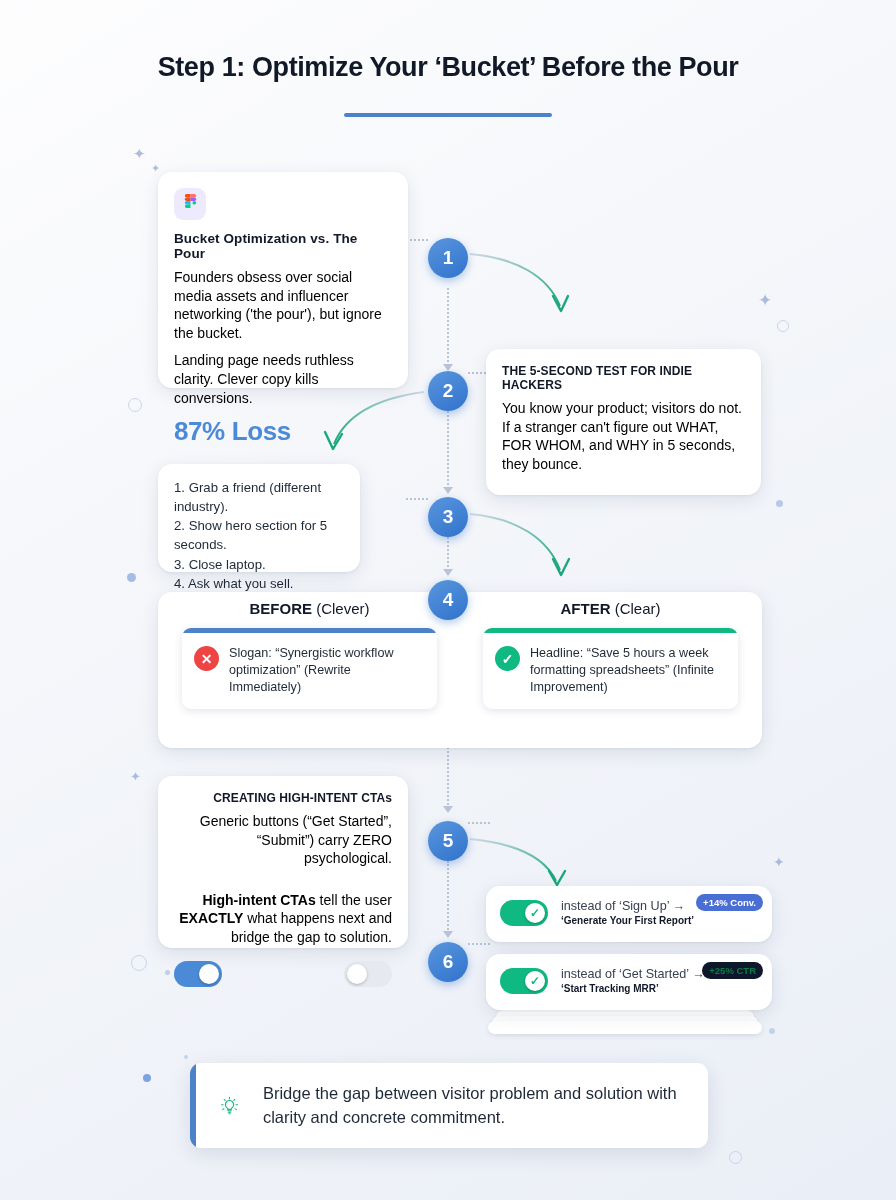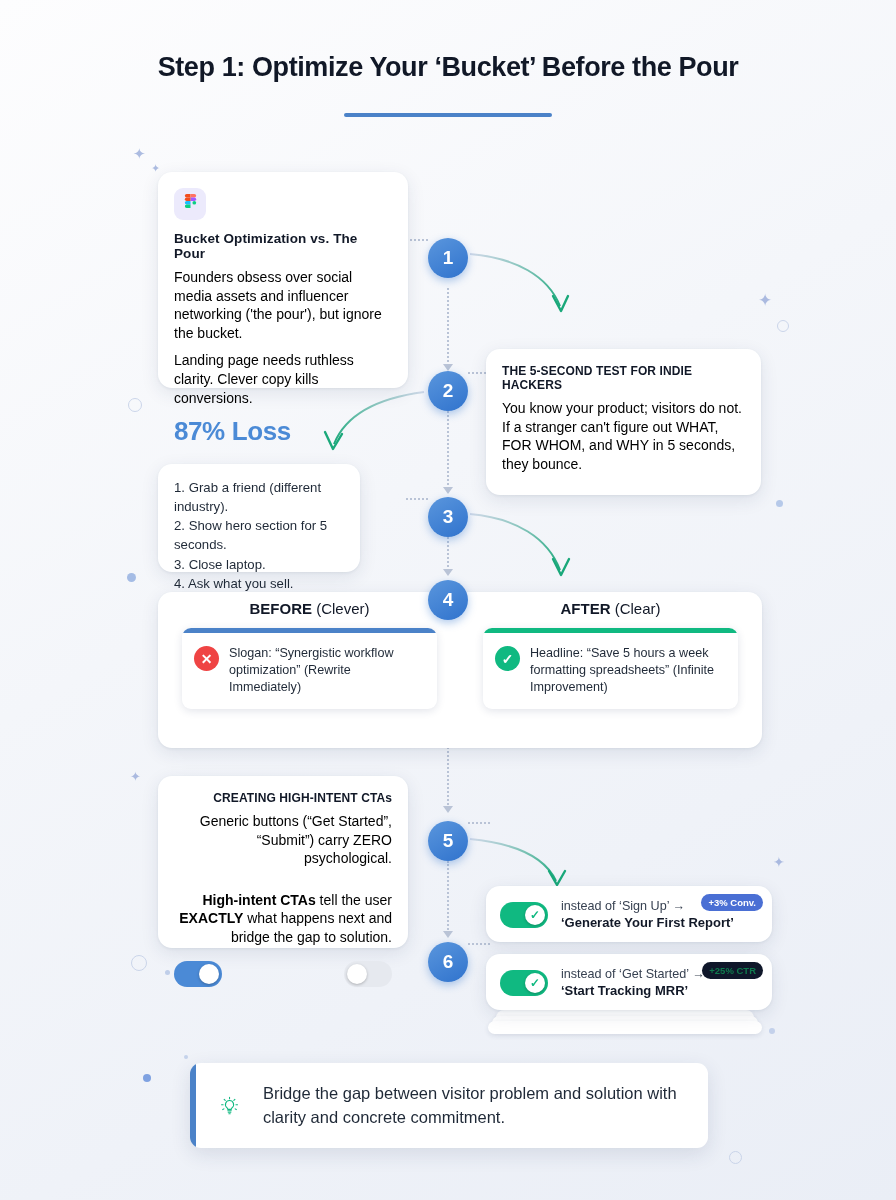--- a/index.html
+++ b/index.html
@@ -82,21 +82,21 @@
   .tgl { width:48px; height:26px; border-radius:14px; position:relative; }
   .tgl .knob {
     position:absolute; top:3px; width:20px; height:20px; border-radius:50%;
     background:#fff; box-shadow:0 1px 3px rgba(0,0,0,.25);
     display:flex; align-items:center; justify-content:center;
   }
 
   
   .cta-row { display:flex; align-items:center; gap:13px; padding:13px 14px; }
   .cta-small { font-size:12.6px; color:#374151; }
-  .cta-strong { font-size:13px; font-weight:bold; color:#111827; margin-top:2px; }
+  .cta-strong { font-size:10px; font-weight:bold; color:#111827; margin-top:2px; }
   .pill {
     position:absolute; top:8px; right:9px; font-size:9.5px; font-weight:bold;
     padding:3px 7px; border-radius:9px; white-space:nowrap;
   }
   .stack-shadow {
     position:absolute; background:#fff; border-radius:11px;
     box-shadow:0 2px 5px rgba(30,50,90,.10); z-index:2;
   }
 
   
@@ -289,21 +289,21 @@
       <div class="knob" style="left:3px;"></div>
     </div>
   </div>
 </div>
 
 <div class="stack-shadow" style="left:496px;top:1010px;width:258px;height:16px;"></div>
 <div class="stack-shadow" style="left:492px;top:1016px;width:266px;height:14px;"></div>
 <div class="stack-shadow" style="left:488px;top:1021px;width:274px;height:13px;"></div>
 
 <div class="card" style="left:486px;top:886px;width:286px;height:56px;">
-  <div class="pill" id="pill0" style="background: rgb(74, 111, 212); color: rgb(255, 255, 255);">+3% Conv.</div>
+  <div class="pill" id="pill0" style="background: rgb(74, 111, 212); color: rgb(255, 255, 255);">+14% Conv.</div>
   <div class="cta-row">
     <div class="tgl" style="background:#10b981;flex:0 0 48px;">
       <div class="knob" style="right:3px;color:#10b981;font-size:12px;font-weight:bold;">✓</div>
     </div>
     <div>
       <div class="cta-small">instead of ‘Sign Up’ →</div>
       <div class="cta-strong">‘Generate Your First Report’</div>
     </div>
   </div>
 </div>

